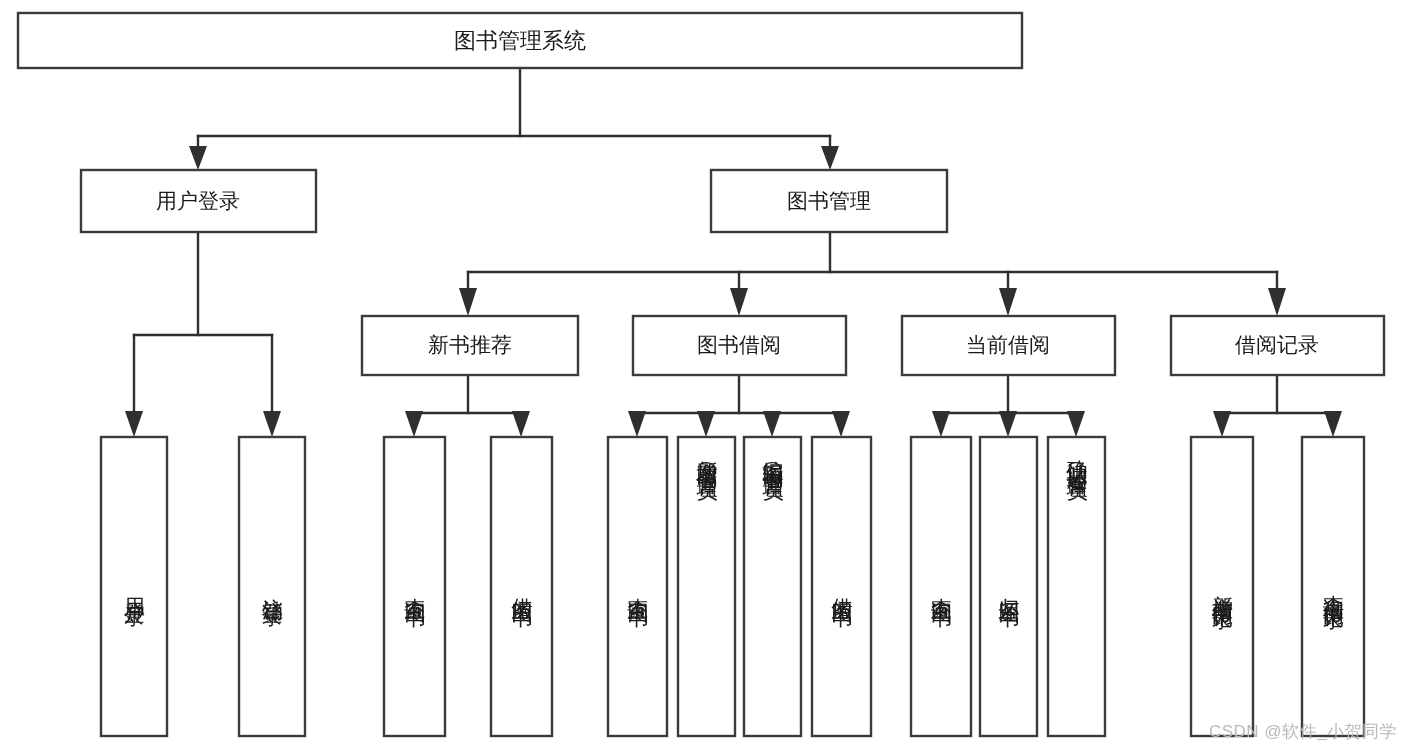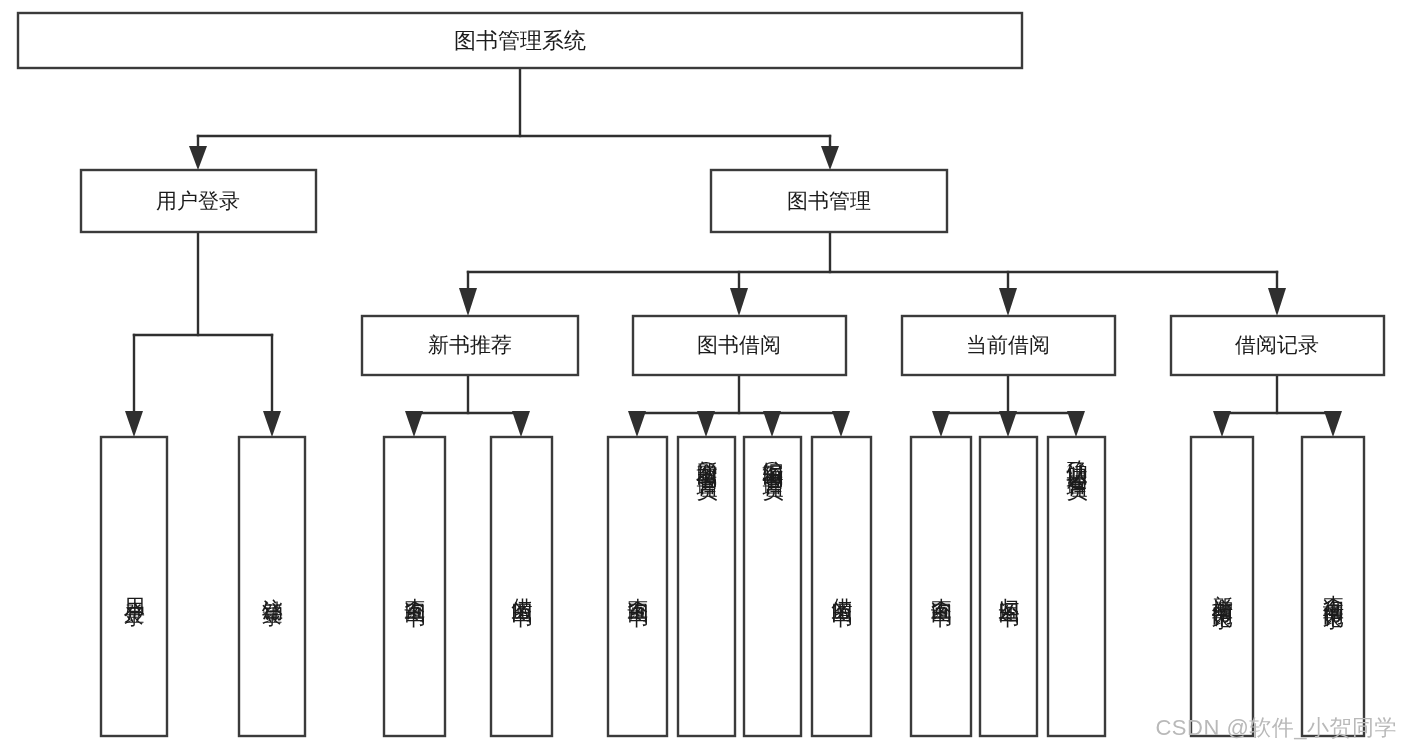--- a/index.html
+++ b/index.html
@@ -66,21 +66,21 @@
     justify-content: center;
     white-space: nowrap;
     pointer-events: none;
     user-select: none;
   }
   .watermark {
     position: absolute;
     right: 8px;
     bottom: 4px;
     font-family: "Liberation Sans", "DejaVu Sans", sans-serif;
-    font-size: 22px;
+    font-size: 17px;
     color: #b9b9b9;
     letter-spacing: 0.5px;
     white-space: nowrap;
     user-select: none;
   }
 </style>
 </head>
 <body>
 
 <div id="diagram-root">

